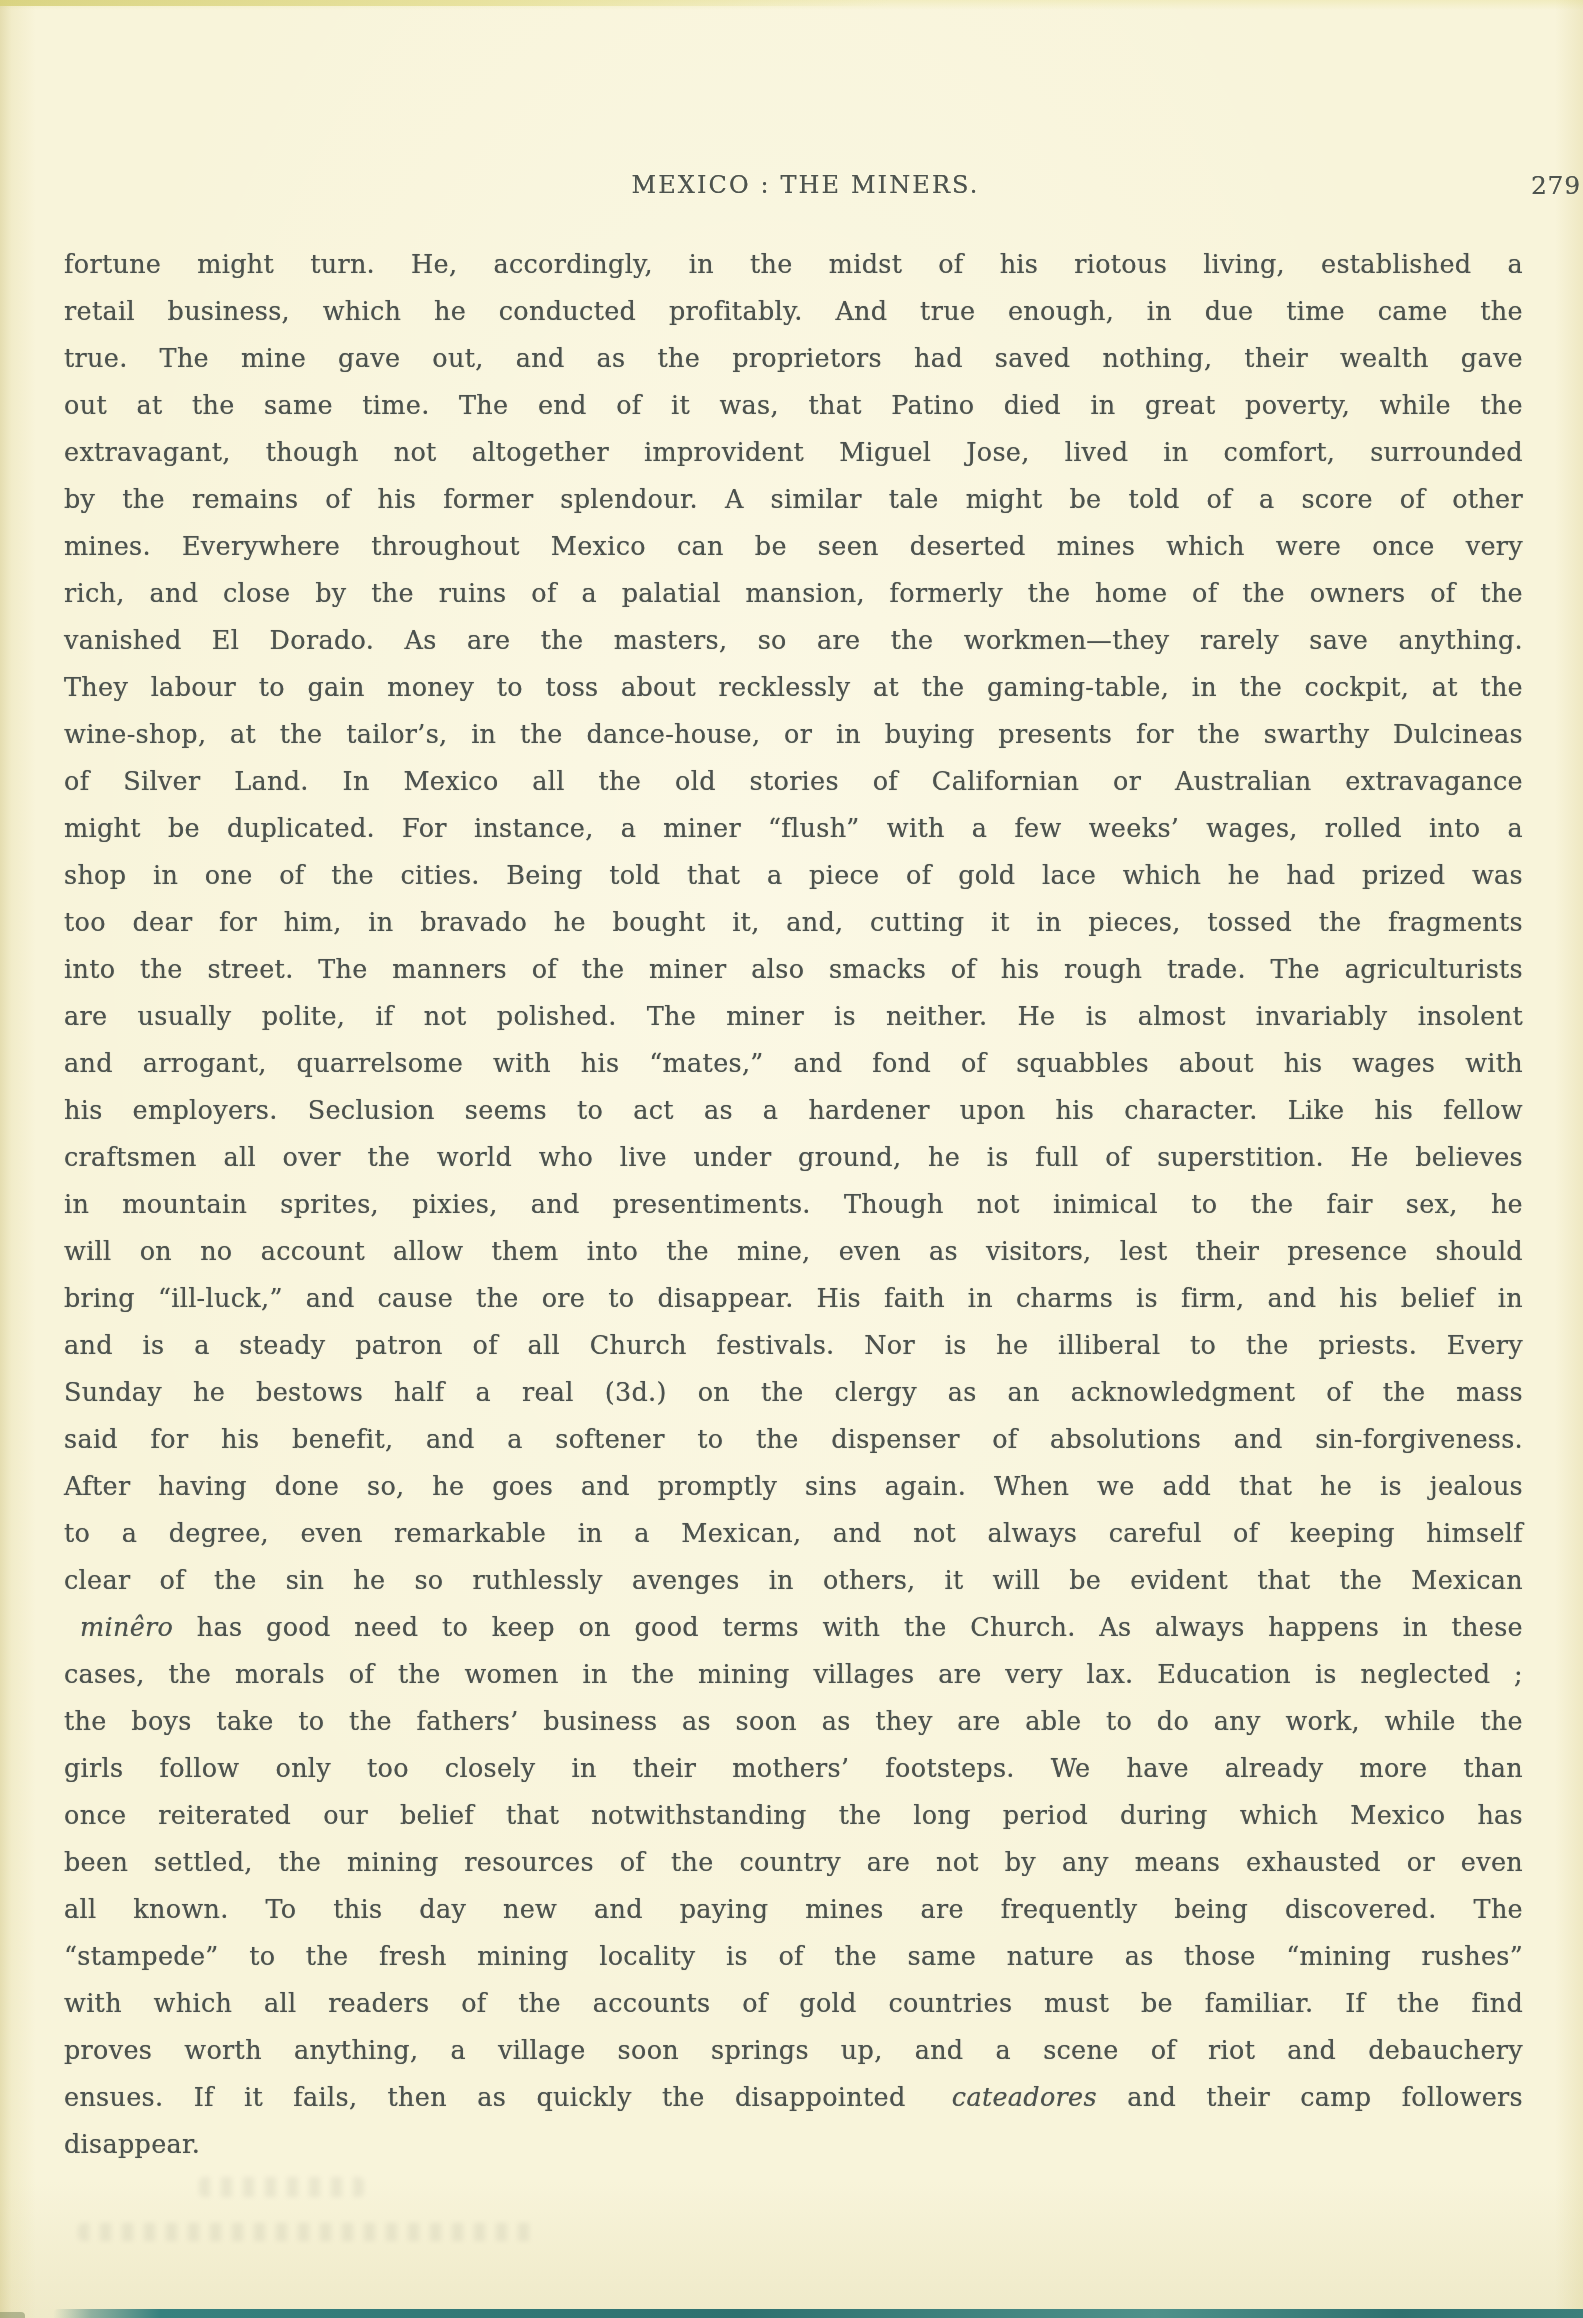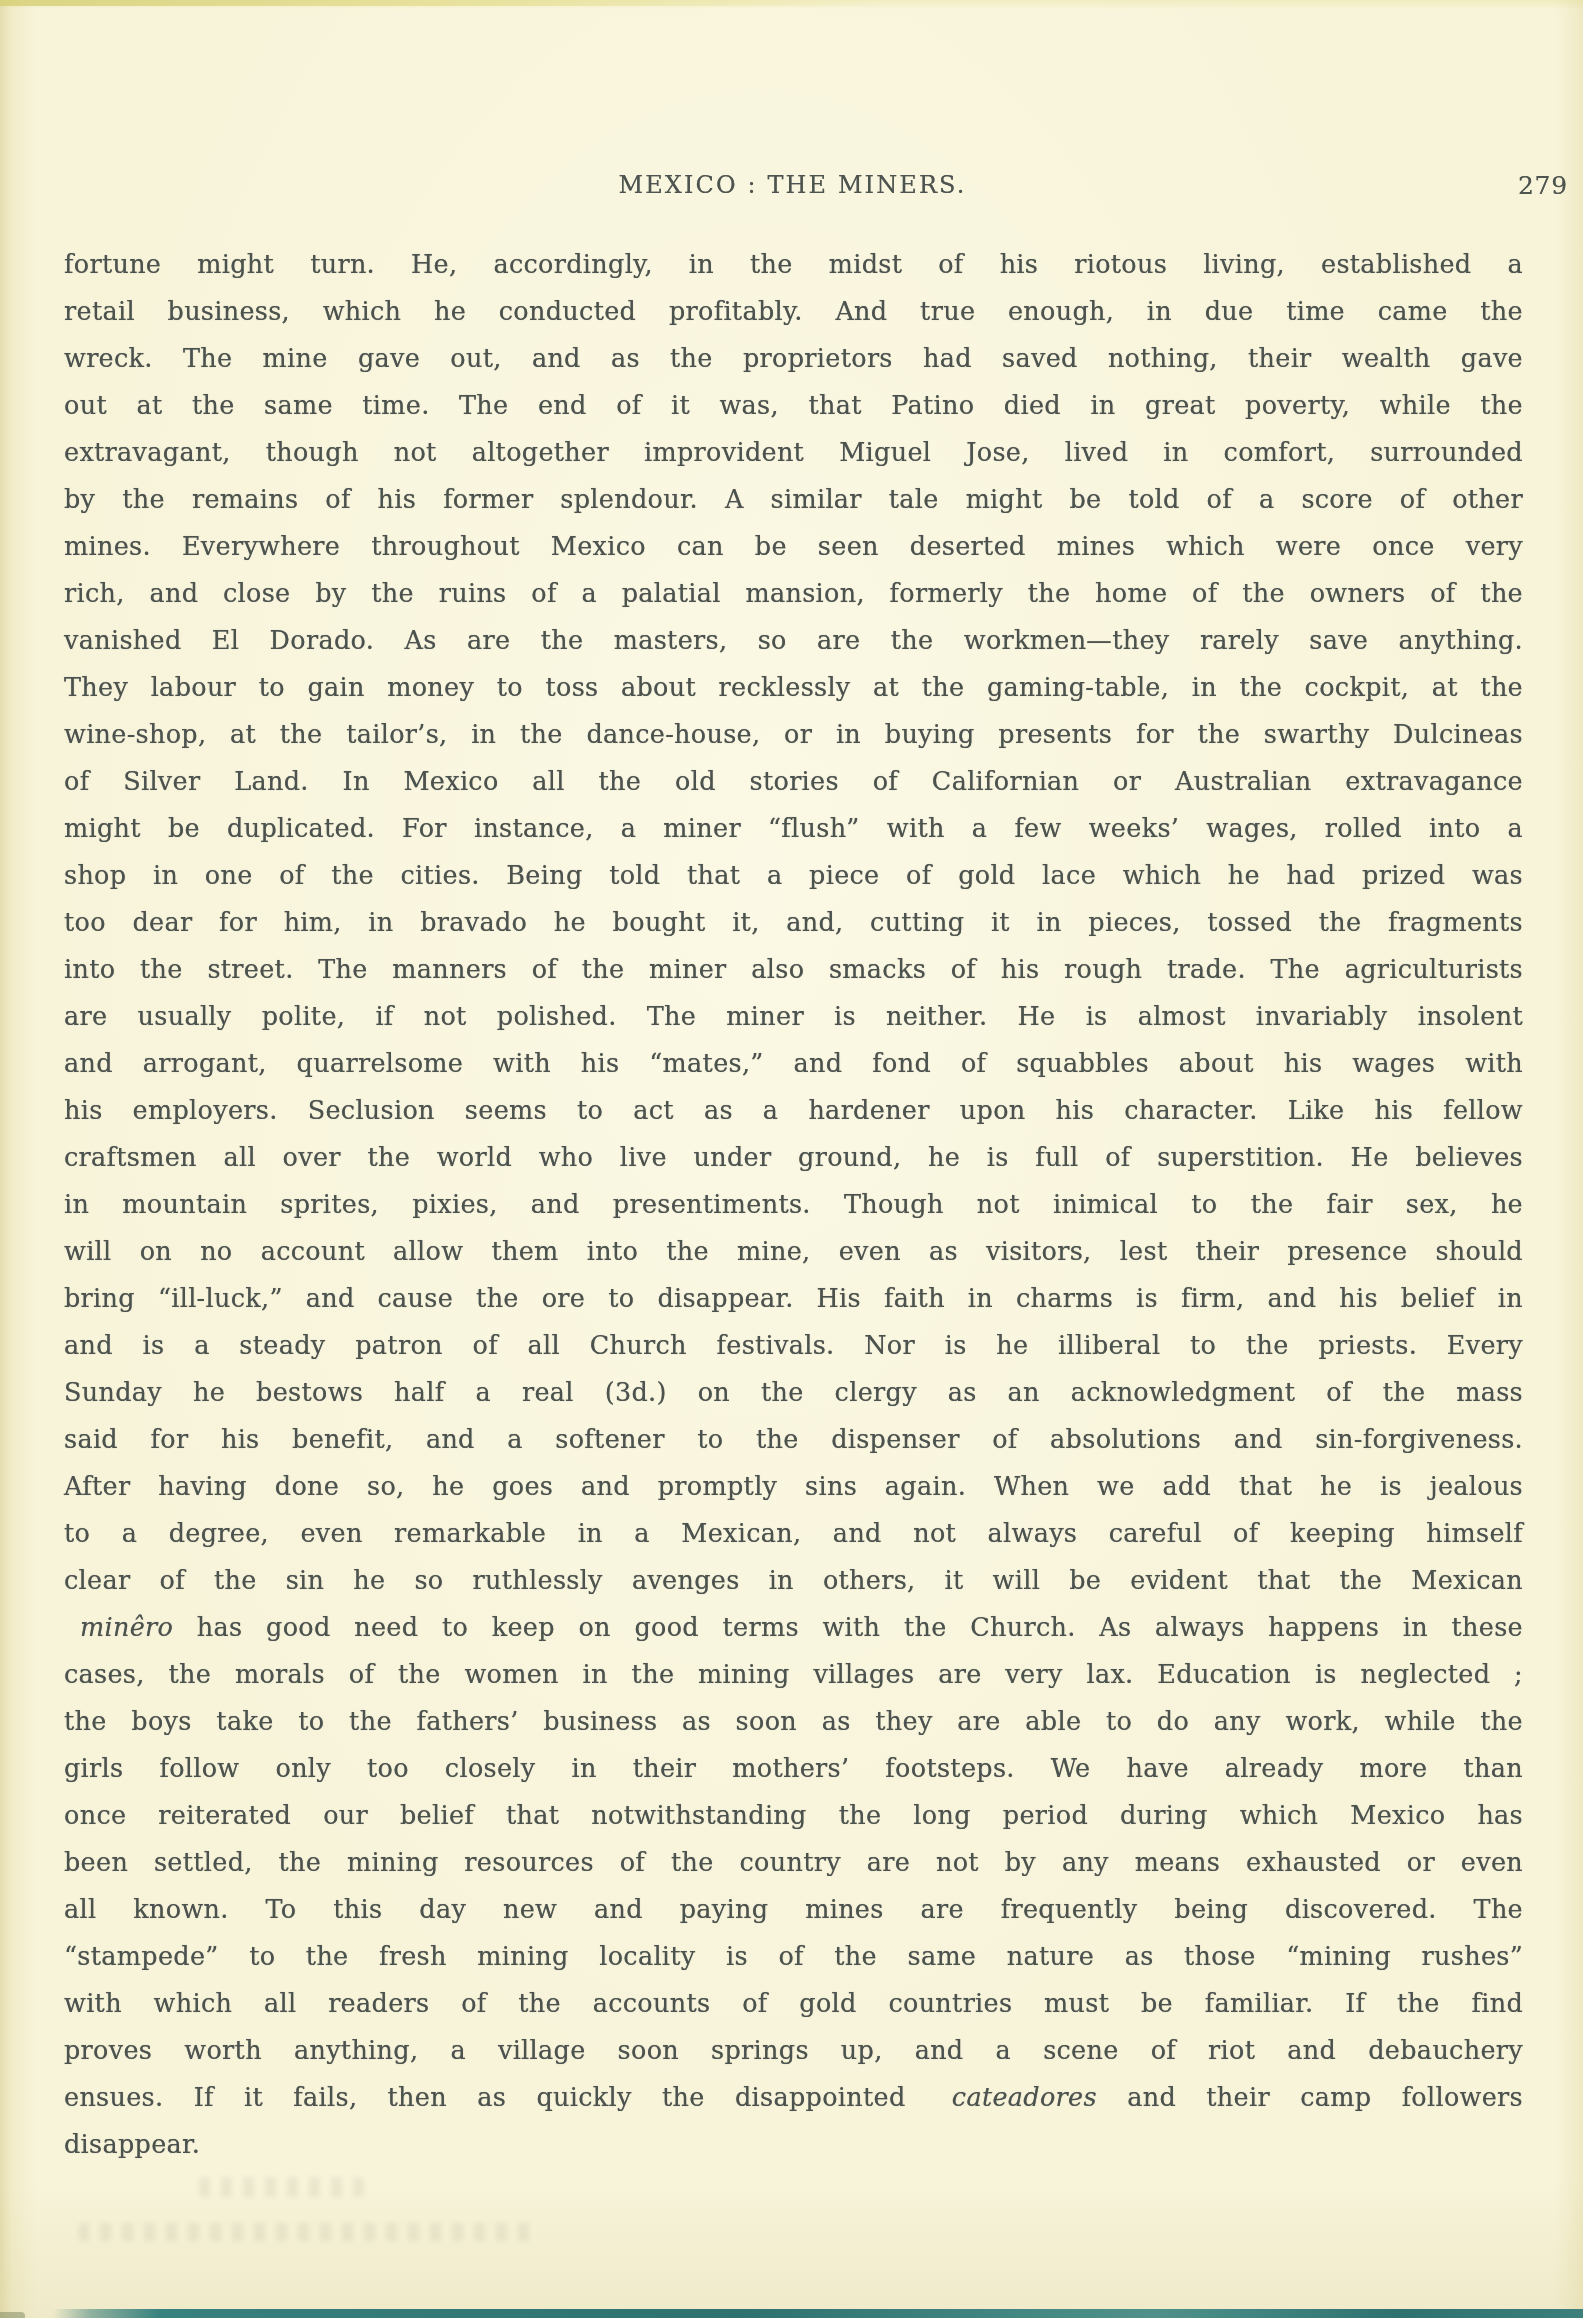--- a/index.html
+++ b/index.html
@@ -25,21 +25,21 @@
   .top-edge {
     position: absolute;
     top: 0; left: 0;
     width: 889px; height: 5.8px;
     background: linear-gradient(90deg, #d6d078 0%, #e6e098 55%, rgba(230,224,152,0) 100%);
     opacity: 0.85;
   }
   .header-row {
     position: absolute;
     top: 171px;
-    left: 63px;
+    left: 76px;
     width: 1459px;
     height: 38px;
   }
   .page-title {
     text-align: center;
     font-size: 24px;
     letter-spacing: 2.1px;
     color: #4e544f;
     text-shadow: 0 0 0.6px rgba(78,84,79,0.75);
     white-space: nowrap;
@@ -119,21 +119,21 @@
   <div class="top-edge"></div>
 
   <div class="header-row">
     <div class="page-title">MEXICO : THE MINERS.</div>
     <div class="page-number">279</div>
   </div>
 
   <div class="text-block">
       <div class="text-line">fortune might turn. He, accordingly, in the midst of his riotous living, established a</div>
       <div class="text-line">retail business, which he conducted profitably. And true enough, in due time came the</div>
-      <div class="text-line">wreck. The mine gave out, and as the proprietors had saved nothing, their wealth gave</div>
+      <div class="text-line">true. The mine gave out, and as the proprietors had saved nothing, their wealth gave</div>
       <div class="text-line">out at the same time. The end of it was, that Patino died in great poverty, while the</div>
       <div class="text-line">extravagant, though not altogether improvident Miguel Jose, lived in comfort, surrounded</div>
       <div class="text-line">by the remains of his former splendour. A similar tale might be told of a score of other</div>
       <div class="text-line">mines. Everywhere throughout Mexico can be seen deserted mines which were once very</div>
       <div class="text-line">rich, and close by the ruins of a palatial mansion, formerly the home of the owners of the</div>
       <div class="text-line">vanished El Dorado. As are the masters, so are the workmen—they rarely save anything.</div>
       <div class="text-line">They labour to gain money to toss about recklessly at the gaming-table, in the cockpit, at the</div>
       <div class="text-line">wine-shop, at the tailor’s, in the dance-house, or in buying presents for the swarthy Dulcineas</div>
       <div class="text-line">of Silver Land. In Mexico all the old stories of Californian or Australian extravagance</div>
       <div class="text-line">might be duplicated. For instance, a miner “flush” with a few weeks’ wages, rolled into a</div>

